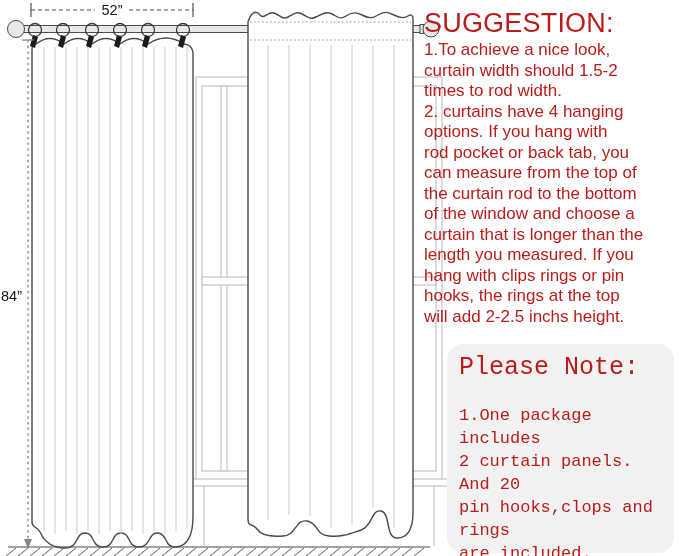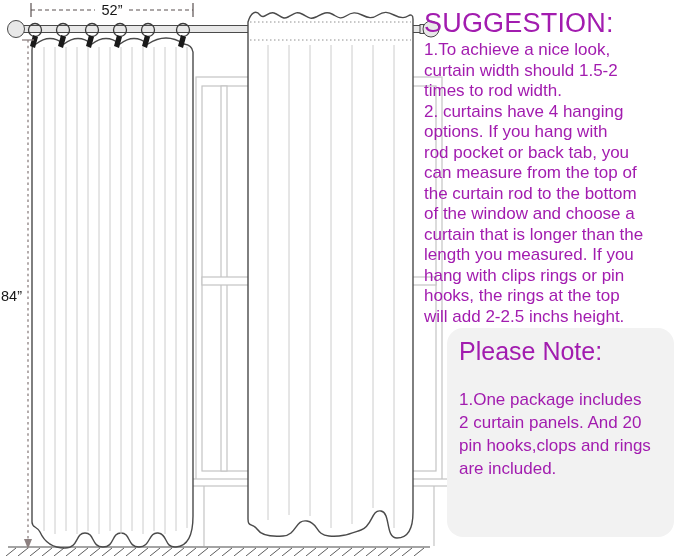--- a/index.html
+++ b/index.html
@@ -3,32 +3,33 @@
 <meta charset="utf-8">
 <style>
   html, body { margin: 0; padding: 0; background: #ffffff; }
   .canvas {
     position: relative;
     width: 679px;
     height: 556px;
     background: #ffffff;
     overflow: hidden;
     font-family: "Liberation Sans", "DejaVu Sans", sans-serif;
-    color: #a21caf;
+    color: #b91c1c;
   }
   .diagram-svg { position: absolute; left: 0; top: 0; }
   .suggestion-section { position: absolute; left: 424px; top: 6px; width: 229px; }
   .h1 { font-size: 27px; line-height: 34px; letter-spacing: 0.2px; }
   .body { font-size: 17px; line-height: 20.5px; white-space: pre-line; }
   .note-box {
-    position: absolute; left: 447px; top: 328px;
+    position: absolute; left: 447px; top: 344px;
     width: 227px; height: 209px;
     border-radius: 16px;
     padding: 7px 12px;
     box-sizing: border-box;
+    font-family: Liberation Mono, monospace;
   }
   .h2 { font-size: 25px; line-height: 33px; }
   .note-box .body { line-height: 23px; margin-top: 20px; }
   svg text { font-family: "Liberation Sans", "DejaVu Sans", sans-serif; }
 </style>
 </head>
 <body>
 
 <div class="canvas">
 

